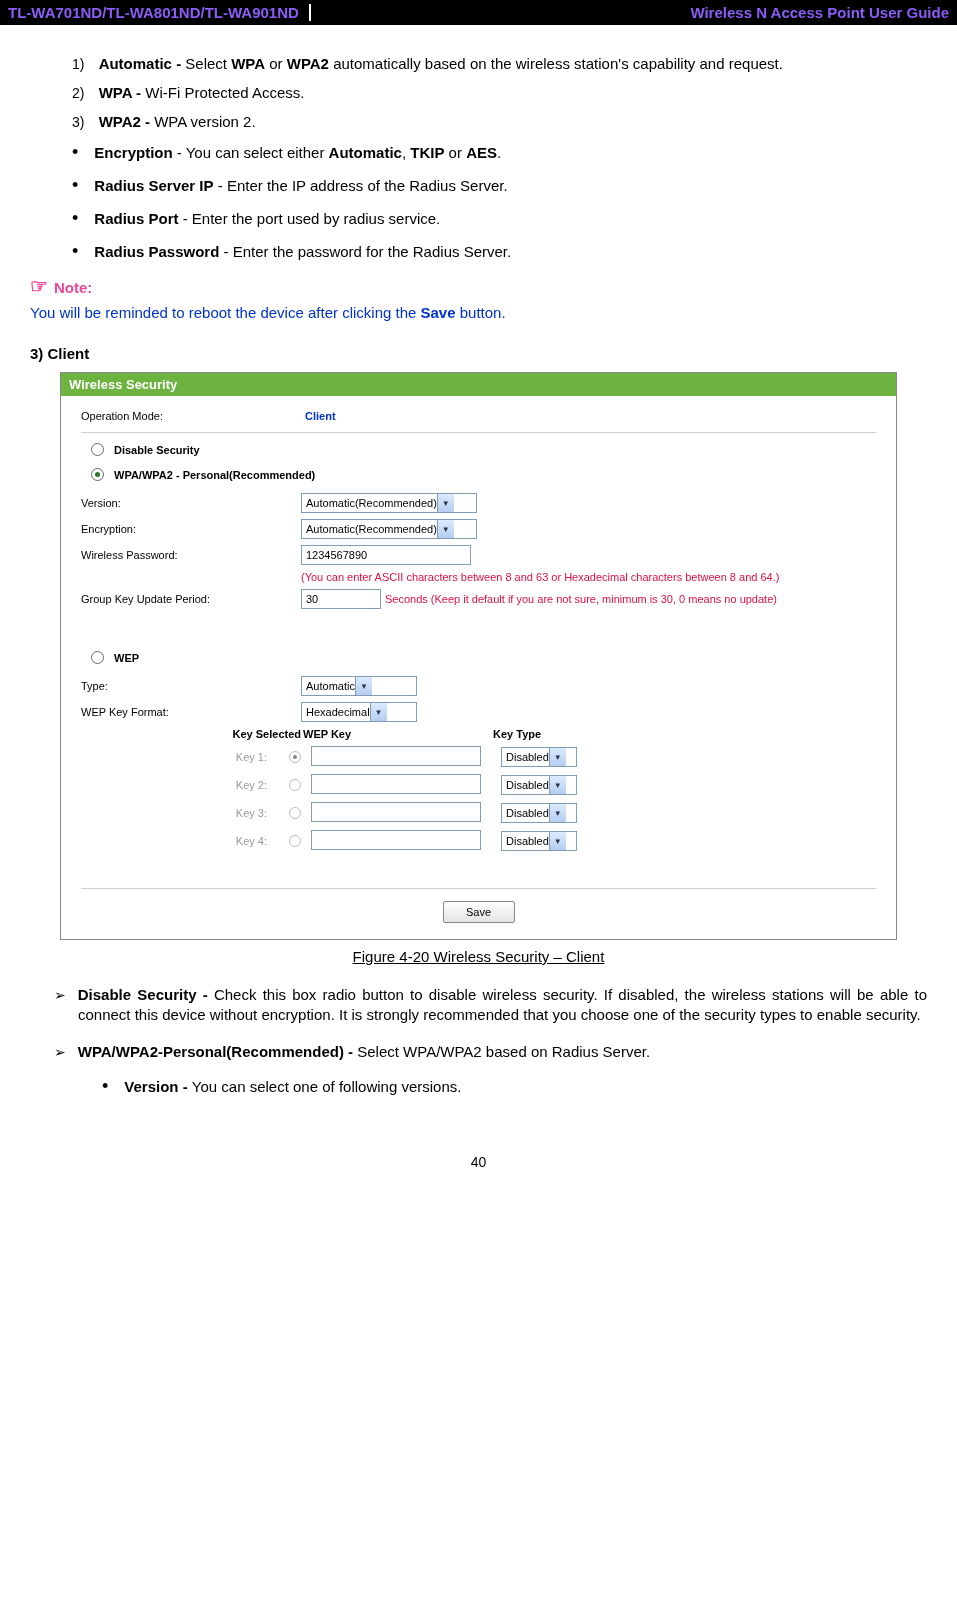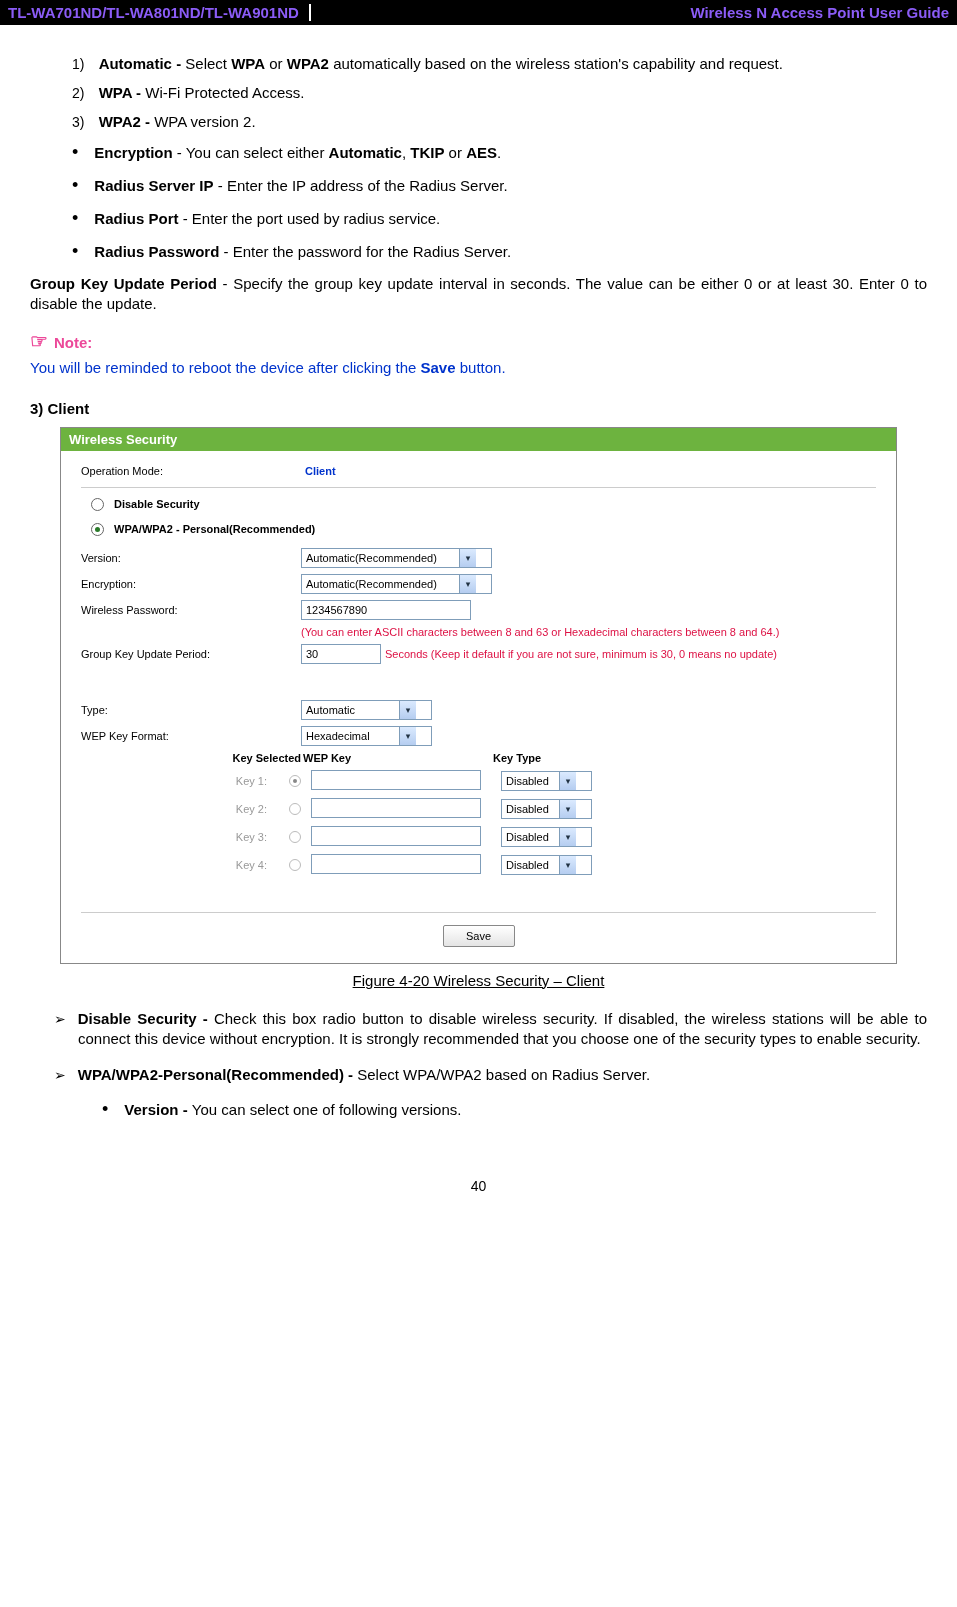--- a/index.html
+++ b/index.html
@@ -137,22 +137,22 @@
     height: 5px;
     background: #2a7a2a;
     border-radius: 50%;
   }
   .select-ctl {
     border: 1px solid #7f9db9;
     background: #fff;
     height: 18px;
     display: inline-flex;
     align-items: center;
-    justify-content: space-between;
-    padding: 0 15px 0 4px;
+    justify-content: flex-start;
+    padding: 0 0 0 4px;
     font-size: 11px;
     color: #000;
   }
   .select-ctl .arrow {
     background: linear-gradient(#dbeafe, #b5cdf0);
     width: 16px;
     height: 100%;
     display: inline-flex;
     align-items: center;
     justify-content: center;
@@ -292,21 +292,20 @@
     </li>
   </ul>
 
   <ul class="bullet-list">
     <li><b>Encryption</b><span> - You can select either </span><b>Automatic</b><span>, </span><b>TKIP</b><span> or </span><b>AES</b><span>.</span></li>
     <li><b>Radius Server IP</b><span> - Enter the IP address of the Radius Server.</span></li>
     <li><b>Radius Port</b><span> - Enter the port used by radius service.</span></li>
     <li><b>Radius Password</b><span> - Enter the password for the Radius Server.</span></li>
   </ul>
 
-  <p class="para"><b>Group Key Update Period</b><span> - Specify the group key update interval in seconds. The value can be either 0 or at least 30. Enter 0 to disable the update.</span></p>
 
   <div class="note-head">
     <span class="hand">☞</span><span>Note:</span>
   </div>
   <div class="note-body">
     <span>You will be reminded to reboot the device after clicking the </span><b>Save</b><span> button.</span>
   </div>
 
   <div class="section-head">3)   Client</div>
 
@@ -349,20 +348,24 @@
       </div>
       <div class="hint-line">(You can enter ASCII characters between 8 and 63 or Hexadecimal characters between 8 and 64.)</div>
       <div class="sh-row">
         <div class="sh-label">Group Key Update Period:</div>
         <div class="input-ctl" style="width:70px">30</div>
         <span class="hint">Seconds (Keep it default if you are not sure, minimum is 30, 0 means no update)</span>
       </div>
 
       <div style="height:30px"></div>
 
+      <div class="radio-line">
+        <span class="radio"></span>
+        <span>WEP</span>
+      </div>
 
       <div class="sh-row">
         <div class="sh-label">Type:</div>
         <div class="select-ctl" style="width:110px">
           <span>Automatic</span>
           <span class="arrow">▾</span>
         </div>
       </div>
       <div class="sh-row">
         <div class="sh-label">WEP Key Format:</div>

